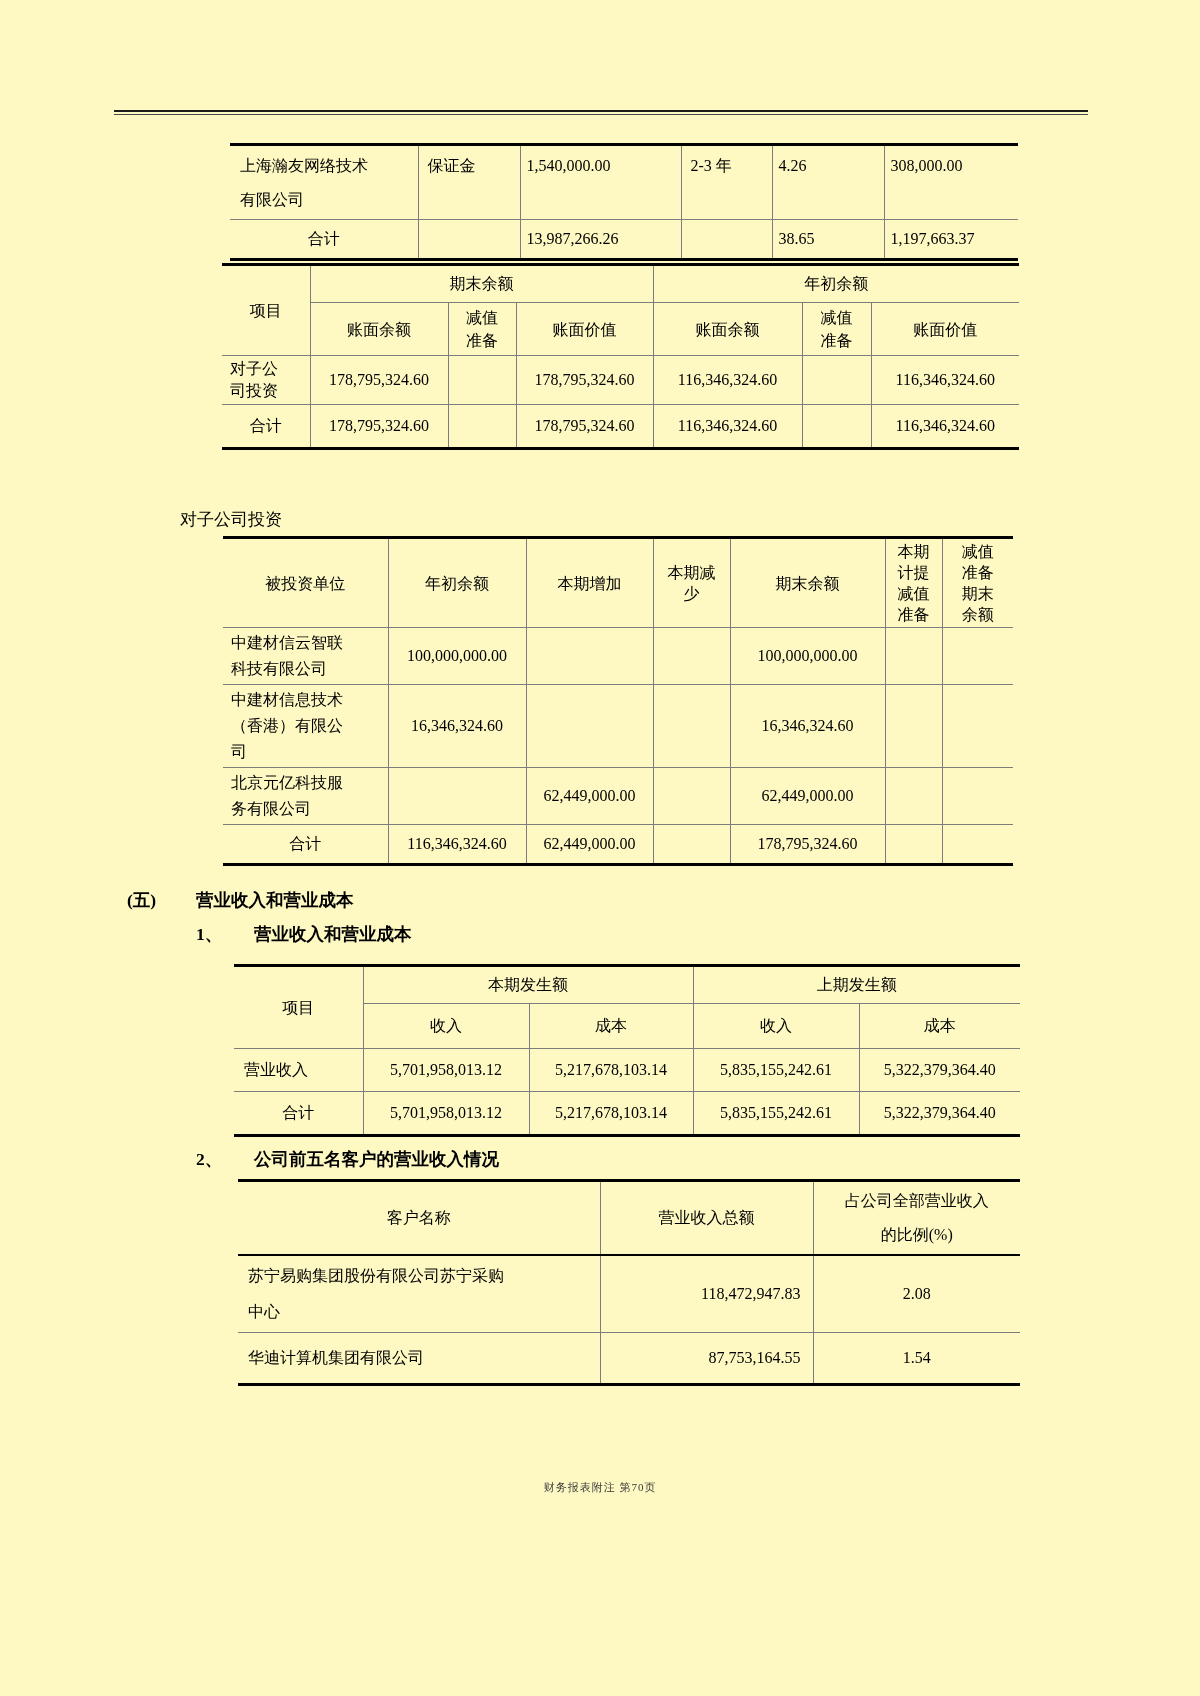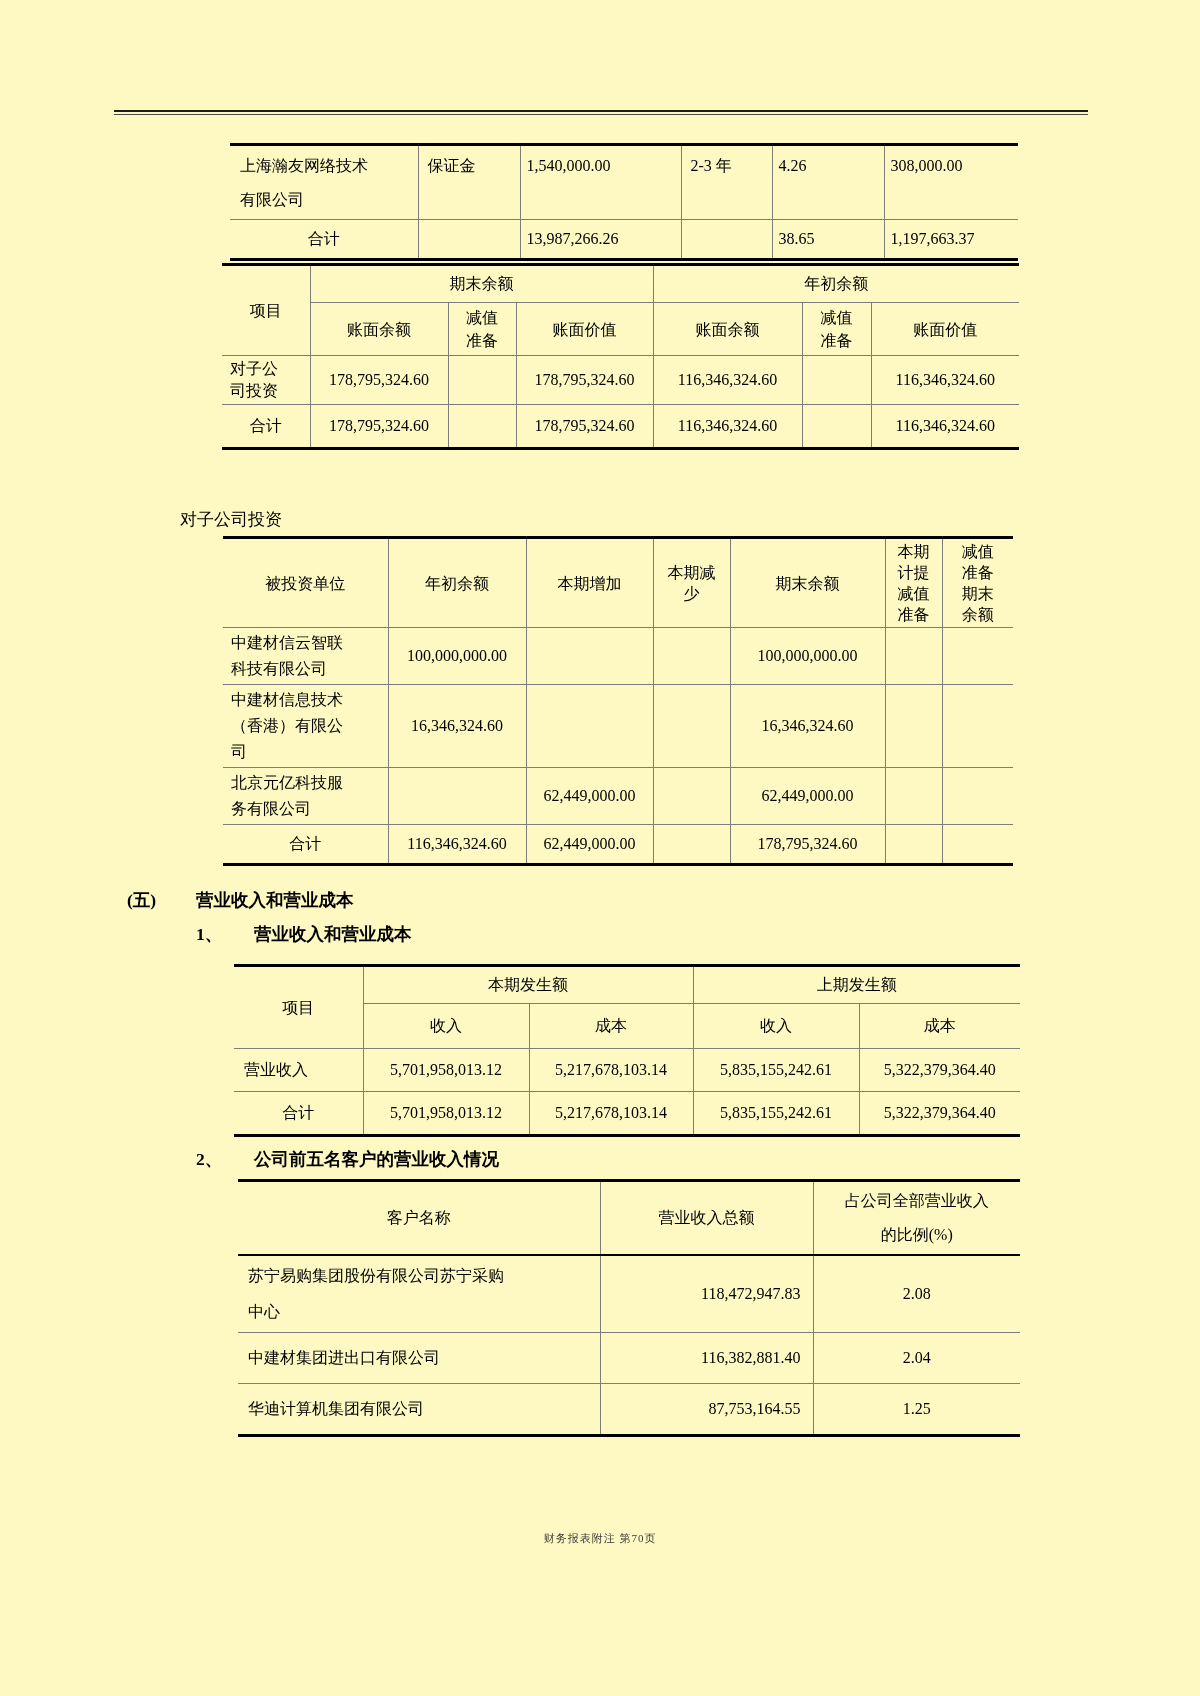--- a/index.html
+++ b/index.html
@@ -308,27 +308,22 @@
       <td>占公司全部营业收入
 的比例(%)</td>
     </tr>
     <tr class="c1">
       <td class="name">苏宁易购集团股份有限公司苏宁采购
 中心</td>
       <td class="amt">118,472,947.83</td>
       <td class="pct">2.08</td>
     </tr>
     <tr class="cn">
-      <td class="name">中建材集团进出口有限公司</td>
-      <td class="amt">116,382,881.40</td>
-      <td class="pct">2.04</td>
-    </tr>
-    <tr class="cn">
       <td class="name">华迪计算机集团有限公司</td>
       <td class="amt">87,753,164.55</td>
-      <td class="pct">1.25</td>
+      <td class="pct">1.54</td>
     </tr>
   </tbody>
     </table>
 
   <div class="footer">财务报表附注 第70页</div>
 
 </div>
 
 </body></html>

